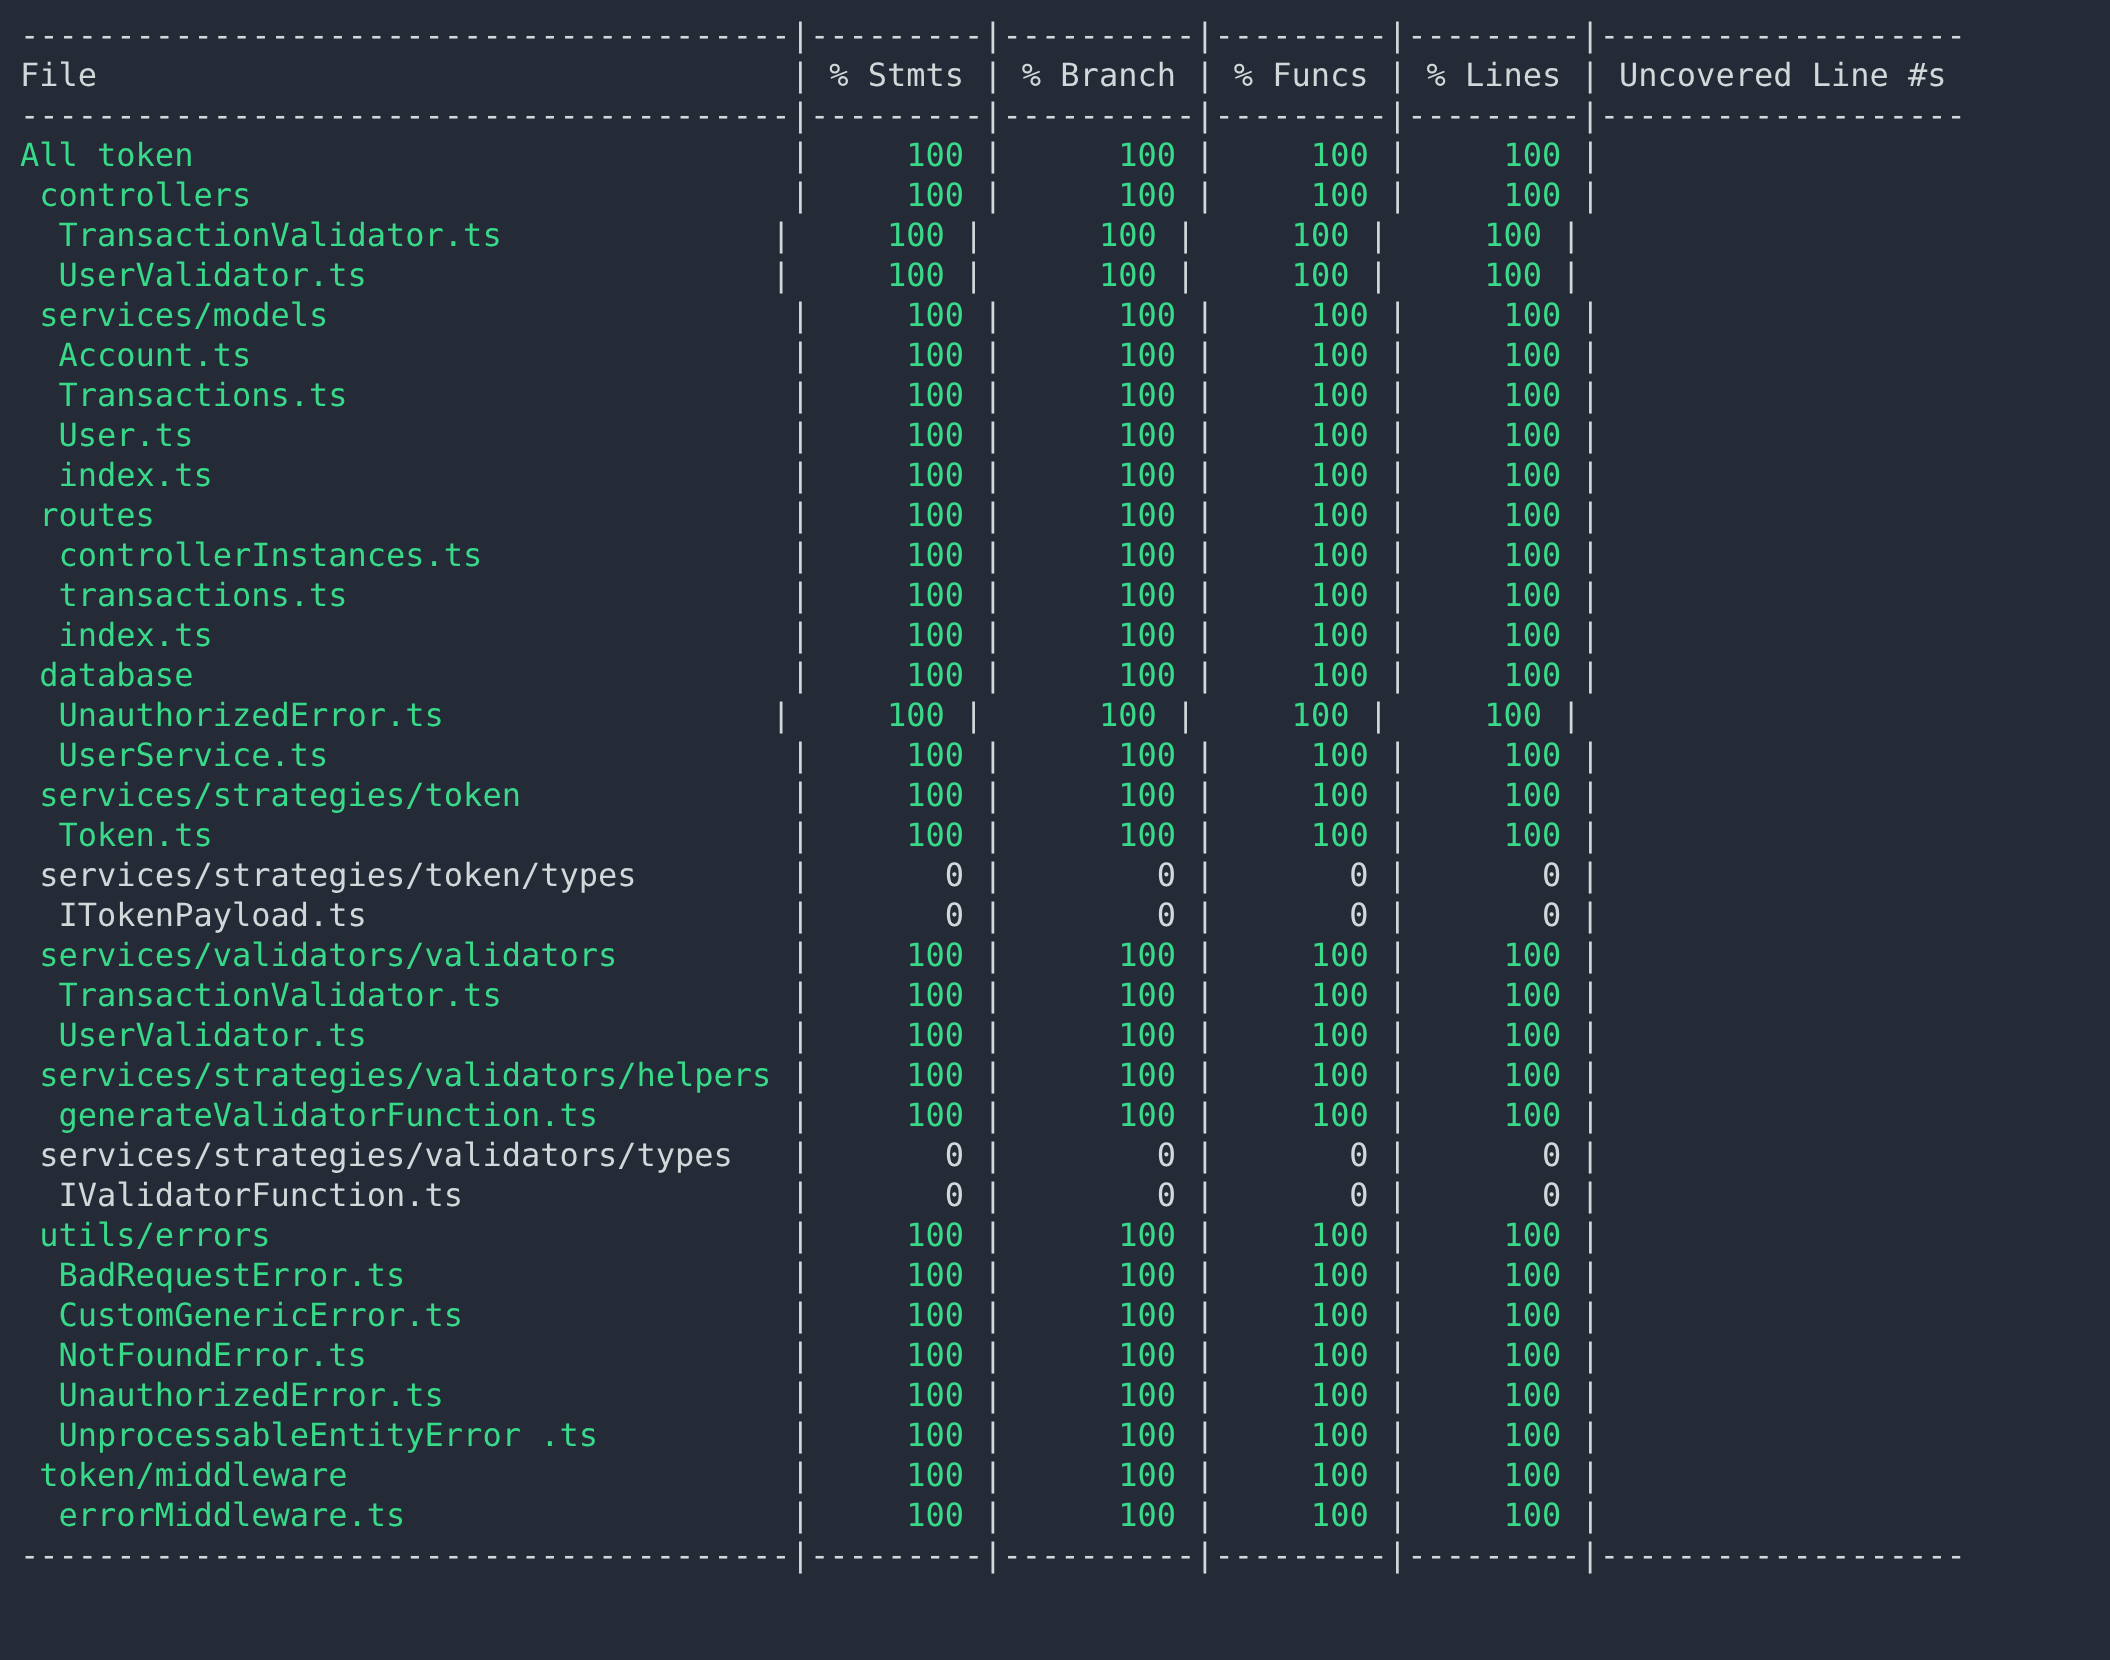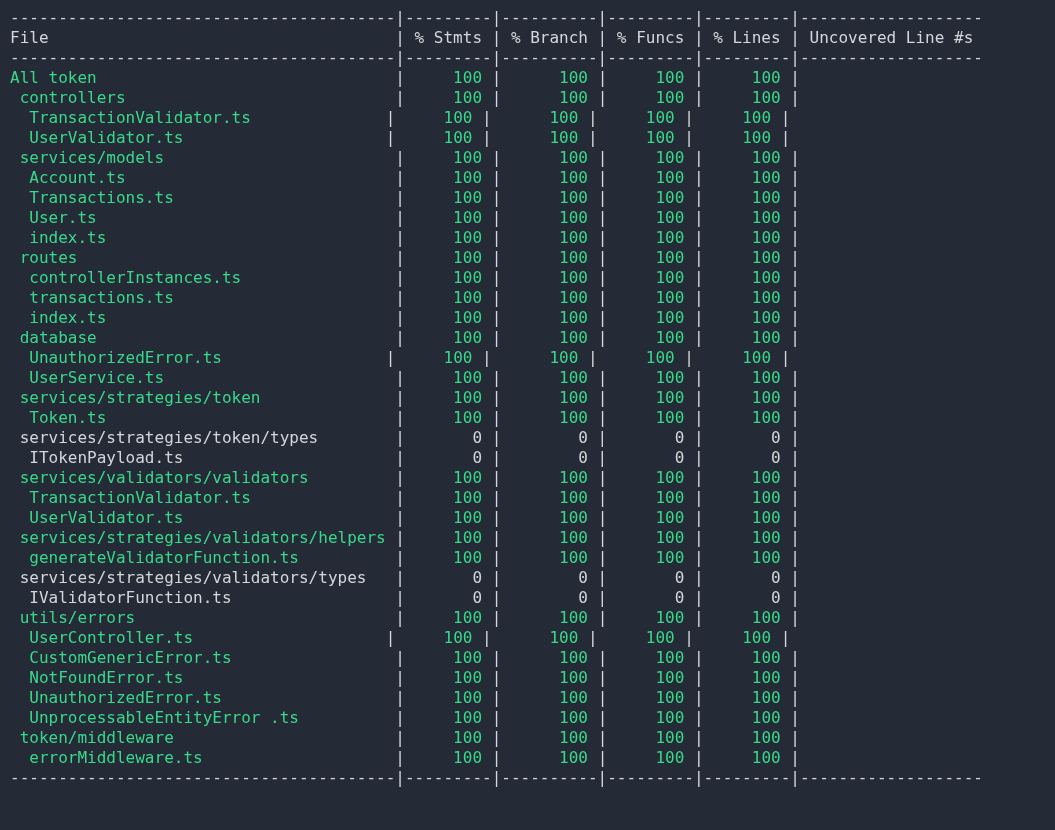--- a/index.html
+++ b/index.html
@@ -46,21 +46,21 @@
  services/strategies/token/types        |       0 |        0 |       0 |       0 |                   
   ITokenPayload.ts                      |       0 |        0 |       0 |       0 |                   
 <span class="green"> services/validators/validators         </span>|<span class="green">     100 </span>|<span class="green">      100 </span>|<span class="green">     100 </span>|<span class="green">     100 </span>|                   
 <span class="green">  TransactionValidator.ts               </span>|<span class="green">     100 </span>|<span class="green">      100 </span>|<span class="green">     100 </span>|<span class="green">     100 </span>|                   
 <span class="green">  UserValidator.ts                      </span>|<span class="green">     100 </span>|<span class="green">      100 </span>|<span class="green">     100 </span>|<span class="green">     100 </span>|                   
 <span class="green"> services/strategies/validators/helpers </span>|<span class="green">     100 </span>|<span class="green">      100 </span>|<span class="green">     100 </span>|<span class="green">     100 </span>|                   
 <span class="green">  generateValidatorFunction.ts          </span>|<span class="green">     100 </span>|<span class="green">      100 </span>|<span class="green">     100 </span>|<span class="green">     100 </span>|                   
  services/strategies/validators/types   |       0 |        0 |       0 |       0 |                   
   IValidatorFunction.ts                 |       0 |        0 |       0 |       0 |                   
 <span class="green"> utils/errors                           </span>|<span class="green">     100 </span>|<span class="green">      100 </span>|<span class="green">     100 </span>|<span class="green">     100 </span>|                   
-<span class="green">  UserController.ts                    </span>|<span class="green">     100 </span>|<span class="green">      100 </span>|<span class="green">     100 </span>|<span class="green">     100 </span>|                   
+<span class="green">  BadRequestError.ts                    </span>|<span class="green">     100 </span>|<span class="green">      100 </span>|<span class="green">     100 </span>|<span class="green">     100 </span>|                   
 <span class="green">  CustomGenericError.ts                 </span>|<span class="green">     100 </span>|<span class="green">      100 </span>|<span class="green">     100 </span>|<span class="green">     100 </span>|                   
 <span class="green">  NotFoundError.ts                      </span>|<span class="green">     100 </span>|<span class="green">      100 </span>|<span class="green">     100 </span>|<span class="green">     100 </span>|                   
 <span class="green">  UnauthorizedError.ts                  </span>|<span class="green">     100 </span>|<span class="green">      100 </span>|<span class="green">     100 </span>|<span class="green">     100 </span>|                   
 <span class="green">  UnprocessableEntityError .ts          </span>|<span class="green">     100 </span>|<span class="green">      100 </span>|<span class="green">     100 </span>|<span class="green">     100 </span>|                   
 <span class="green"> token/middleware                       </span>|<span class="green">     100 </span>|<span class="green">      100 </span>|<span class="green">     100 </span>|<span class="green">     100 </span>|                   
 <span class="green">  errorMiddleware.ts                    </span>|<span class="green">     100 </span>|<span class="green">      100 </span>|<span class="green">     100 </span>|<span class="green">     100 </span>|                   
 ----------------------------------------|---------|----------|---------|---------|-------------------
 </pre>
 
 </body></html>

